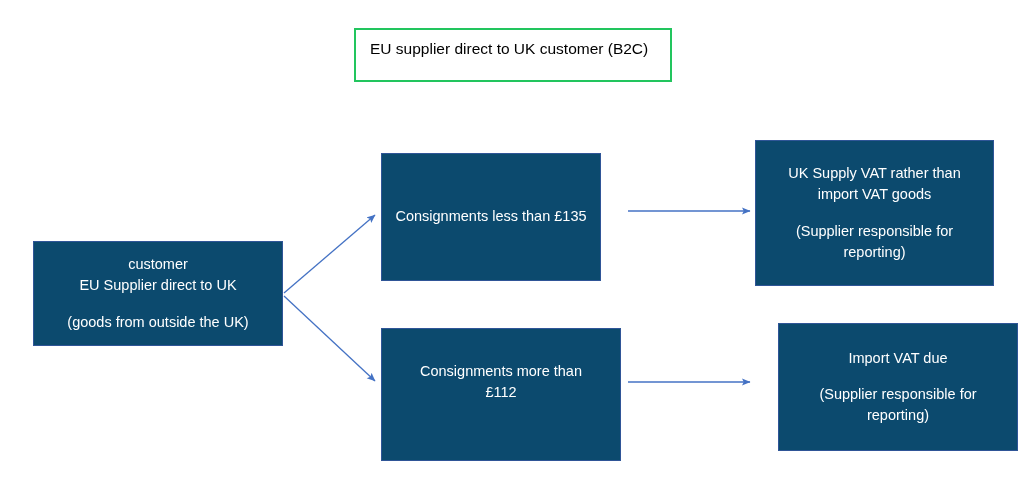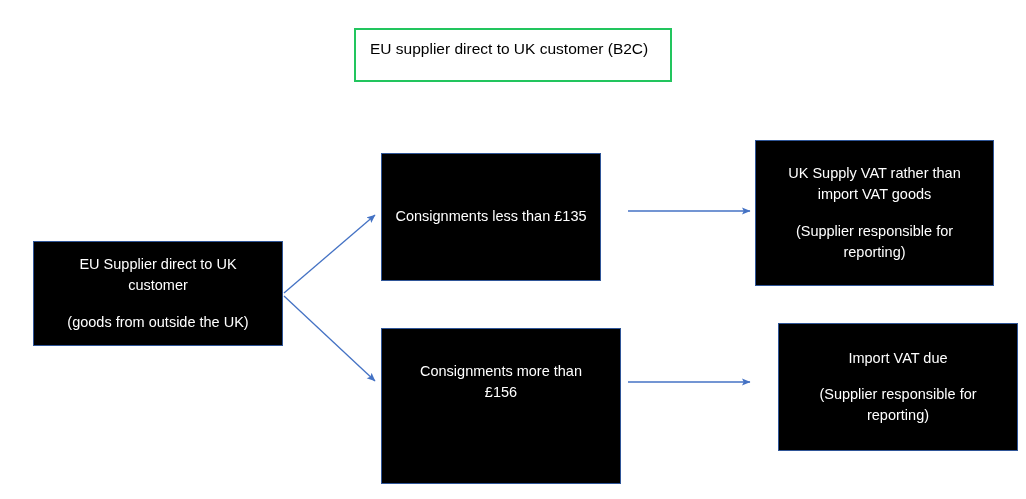--- a/index.html
+++ b/index.html
@@ -40,38 +40,38 @@
     font-size: 15.5px;
     line-height: 1.25;
     color: #000000;
     white-space: nowrap;
   }
 
   
   .pbox {
     position: absolute;
     box-sizing: border-box;
-    background: #000000;
+    background: #0c4a6e;
     border: 1.5px solid #2F5597;
     color: #ffffff;
     display: flex;
     flex-direction: column;
     justify-content: center;
     align-items: center;
     text-align: center;
     font-size: 14.5px;
     line-height: 1.45;
     padding: 0 10px;
   }
   .pbox .line { display: block; width: 100%; }
   .pbox .gap  { display: block; height: 15px; }
 
   #box-source      { left: 33px;  top: 241px; width: 250px; height: 105px; }
   #box-under-135   { left: 381px; top: 153px; width: 220px; height: 128px; }
-  #box-over-135    { left: 381px; top: 328px; width: 240px; height: 156px;
+  #box-over-135    { left: 381px; top: 328px; width: 240px; height: 133px;
                      justify-content: flex-start; padding-top: 32px; text-align: center; }
   #box-uk-supply   { left: 755px; top: 140px; width: 239px; height: 146px; }
   #box-import-vat  { left: 755px; top: 323px; width: 240px; height: 128px; margin-left: 23px; }
 
   
   #connectors {
     position: absolute;
     left: 0;
     top: 0;
     width: 1026px;
@@ -98,33 +98,33 @@
     <line x1="284" y1="293" x2="375" y2="215" stroke="#4472C4" stroke-width="1.3" marker-end="url(#arrowhead)"></line>
 
     <line x1="284" y1="296" x2="375" y2="381" stroke="#4472C4" stroke-width="1.3" marker-end="url(#arrowhead)"></line>
 
     <line x1="628" y1="211" x2="750" y2="211" stroke="#4472C4" stroke-width="1.3" marker-end="url(#arrowhead)"></line>
 
     <line x1="628" y1="382" x2="750" y2="382" stroke="#4472C4" stroke-width="1.3" marker-end="url(#arrowhead)"></line>
   </svg>
 
   <div class="pbox" id="box-source">
+    <span class="line">customer</span>
     <span class="line">EU Supplier direct to UK</span>
-    <span class="line">customer</span>
     <span class="gap"></span>
     <span class="line">(goods from outside the UK)</span>
   </div>
 
   <div class="pbox" id="box-under-135">
     <span class="line">Consignments less than £135</span>
   </div>
 
   <div class="pbox" id="box-over-135">
     <span class="line">Consignments more than</span>
-    <span class="line">£156</span>
+    <span class="line">£112</span>
   </div>
 
   <div class="pbox" id="box-uk-supply">
     <span class="line">UK Supply VAT rather than</span>
     <span class="line">import VAT goods</span>
     <span class="gap"></span>
     <span class="line">(Supplier responsible for</span>
     <span class="line">reporting)</span>
   </div>
 

